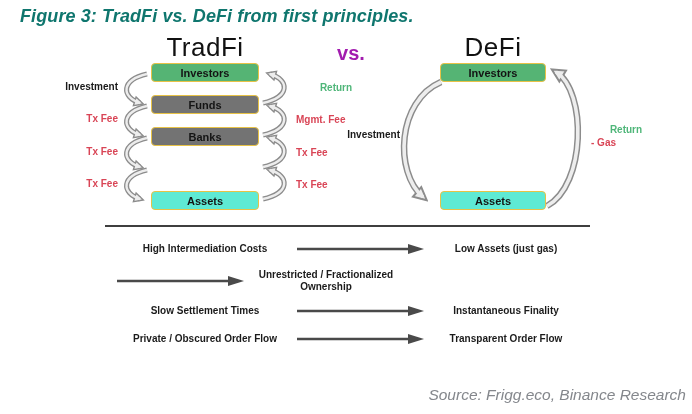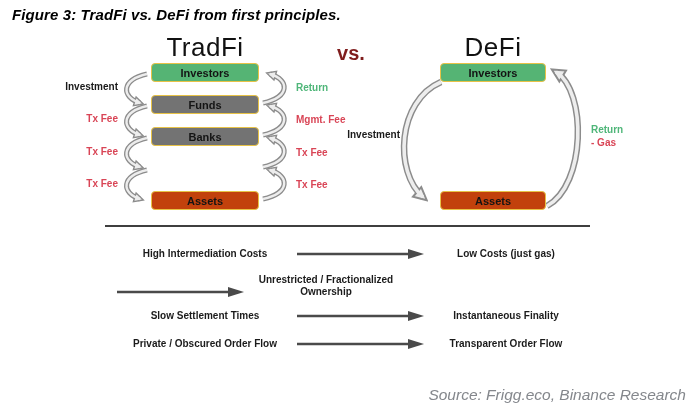--- a/index.html
+++ b/index.html
@@ -1,55 +1,55 @@
 <!DOCTYPE html>
 <html><head>
 <meta charset="utf-8">
 <style>
   html,body{margin:0;padding:0;background:#fff;}
   .canvas{
     position:relative;width:692px;height:414px;background:#ffffff;overflow:hidden;
     font-family:"Liberation Sans", sans-serif;color:#1a1a1a;
   }
   .title{
-    position:absolute;left:12px;top:6px;font-size:15px;font-weight:bold;font-style:italic;
-    color:#000000;letter-spacing:0.1px;
+    position:absolute;left:20px;top:6px;font-size:18px;font-weight:bold;font-style:italic;
+    color:#0f766e;letter-spacing:0.1px;
   }
   .overlay{position:absolute;left:0;top:0;z-index:1;pointer-events:none;}
   .col-header{
     position:absolute;top:32px;height:30px;font-size:26px;font-weight:400;color:#111;
     text-align:center;line-height:30px;z-index:2;letter-spacing:0.5px;
   }
   .tradfi-header{left:151px;width:108px;}
   .defi-header{left:440px;width:106px;}
-  .vs{position:absolute;left:328px;top:42px;width:46px;text-align:center;font-size:20px;font-weight:800;color:#7f1d1d;z-index:2;}
+  .vs{position:absolute;left:328px;top:42px;width:46px;text-align:center;font-size:20px;font-weight:800;color:#a21caf;z-index:2;}
   .fbox{
     position:absolute;height:19px;border:1.5px solid #e7c246;border-radius:4px;
     box-sizing:border-box;display:flex;align-items:center;justify-content:center;
     font-size:11px;font-weight:bold;color:#141414;z-index:2;
   }
   .tf{left:151px;width:108px;}
   .df{left:440px;width:106px;}
   .box-green{background:#55b474;}
   .box-neutral{background:#737373;}
-  .box-red{background:#c2410c;}
+  .box-red{background:#5eead4;}
   .flow-label{
     position:absolute;height:12px;line-height:12px;font-size:10px;font-weight:bold;z-index:2;white-space:nowrap;
   }
   .lbl-left{left:38px;width:80px;text-align:right;}
   .lbl-right{left:296px;width:80px;text-align:left;}
   .lbl-black{color:#1a1a1a;}
   .lbl-red{color:#d94556;}
-  .lbl-green{color:#4fb679;}
+  .lbl-green{color:#4fb679;text-align:center;}
   .defi-invest{left:318px;top:129px;width:82px;text-align:right;}
   .defi-return{left:591px;top:123px;width:70px;text-align:left;height:auto;line-height:13px;}
   .defi-return .line{display:block;}
   .separator{position:absolute;left:105px;top:225px;width:485px;height:2px;background:#3f3f3f;z-index:2;}
   .cmp-row{
-    position:absolute;left:115px;width:472px;display:flex;align-items:flex-end;z-index:2;
+    position:absolute;left:115px;width:472px;display:flex;align-items:center;z-index:2;
   }
   .cmp-left{width:180px;text-align:center;font-size:10px;font-weight:bold;line-height:12px;color:#1b1b1b;}
   .cmp-right{width:162px;text-align:center;font-size:10px;font-weight:bold;line-height:12px;color:#1b1b1b;}
   .cmp-arrow{width:130px;height:12px;flex:none;}
   .cmp-arrow line{stroke:#4a4a4a;stroke-width:2.4;}
   .cmp-arrow polygon{fill:#4a4a4a;}
   .source{
     position:absolute;right:6px;top:386px;font-size:15.5px;font-style:italic;color:#84878c;z-index:2;margin-left:6px;
   }
   .arrow-outline{fill:none;stroke:#8c8c8c;stroke-width:5;}
@@ -147,21 +147,21 @@
   </div>
 
   <div class="separator"></div>
 
   <div class="cmp-row" style="top:238px;height:22px">
     <div class="cmp-left">High Intermediation Costs</div>
     <svg class="cmp-arrow" viewBox="0 0 130 12">
         <line x1="2" y1="6" x2="116" y2="6"></line>
         <polygon points="113,1 129,6 113,11"></polygon>
       </svg>
-    <div class="cmp-right">Low Costs (just gas)</div>
+    <div class="cmp-right">Low Assets (just gas)</div>
   </div>
   <div class="cmp-row" style="top:264px;height:34px">
     <svg class="cmp-arrow" viewBox="0 0 130 12">
         <line x1="2" y1="6" x2="116" y2="6"></line>
         <polygon points="113,1 129,6 113,11"></polygon>
       </svg>
     <div class="cmp-right">Unrestricted / Fractionalized Ownership</div>
   </div>
   <div class="cmp-row" style="top:300px;height:22px">
     <div class="cmp-left">Slow Settlement Times</div>

